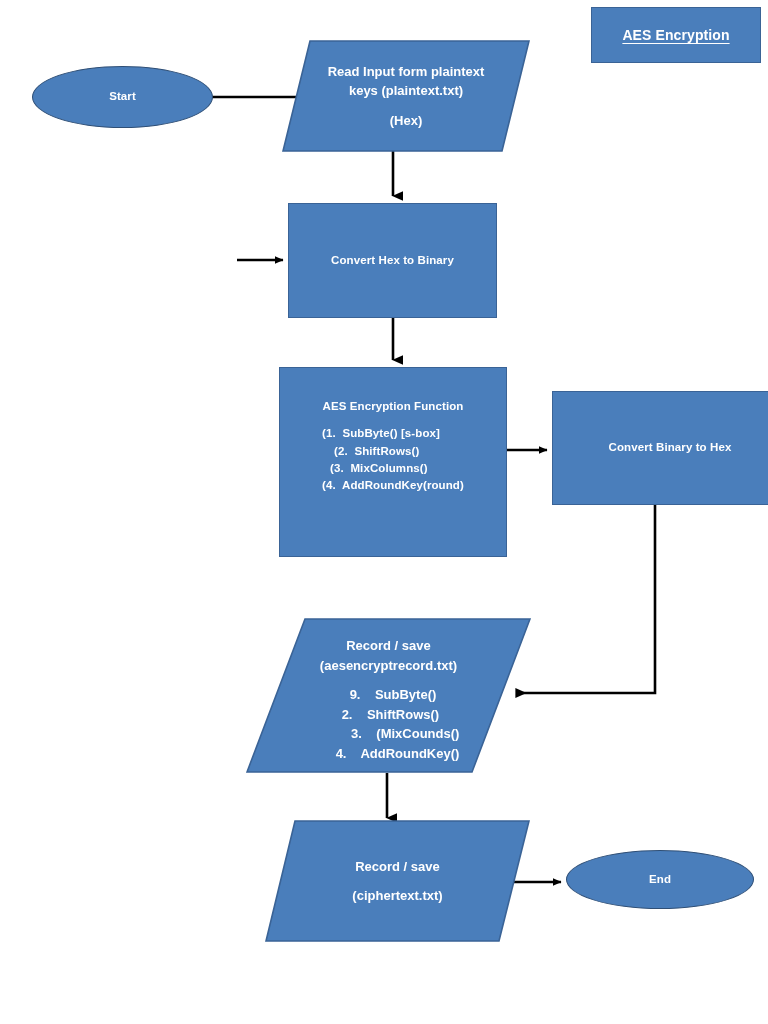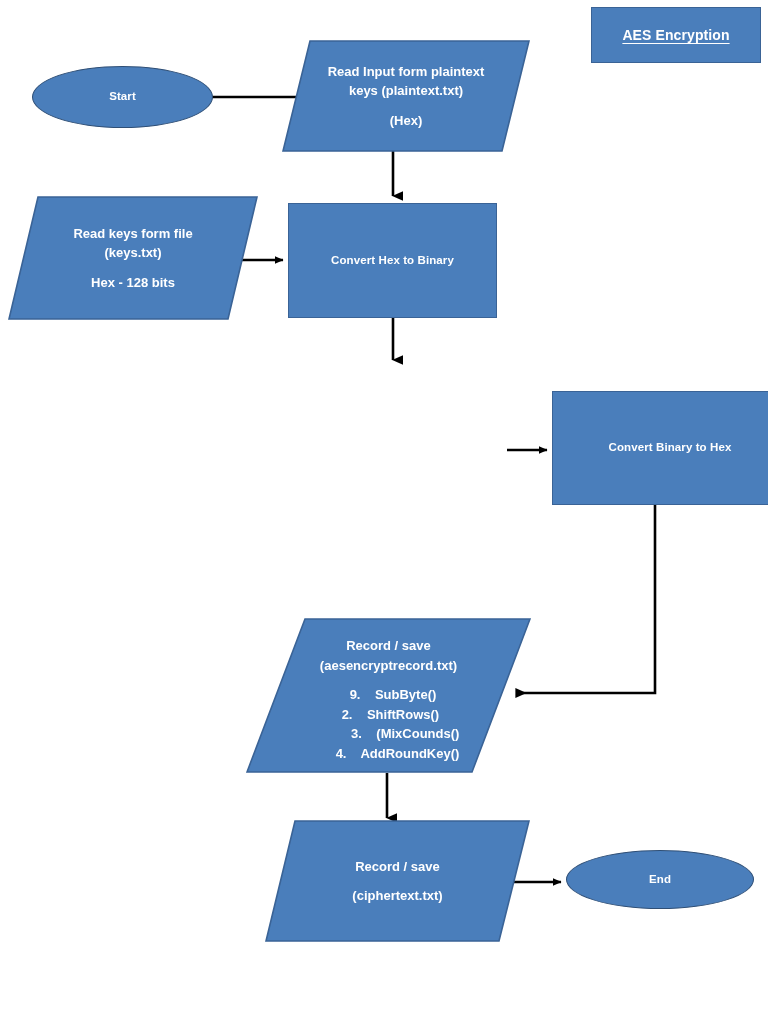--- a/index.html
+++ b/index.html
@@ -149,36 +149,35 @@
       <polygon points="28,1 247,1 220,111 1,111" fill="#4A7EBB" stroke="#3A6396" stroke-width="1.6"></polygon>
     </svg>
     <div class="para-text">
       <span>Read Input form plaintext</span>
       <span>keys (plaintext.txt)</span>
       <div class="gap"></div>
       <span>(Hex)</span>
     </div>
   </div>
 
-  <div class="para-wrap" style="left:8px; top:196px; width:250px; height:124px;">
-    <svg width="250" height="124" viewBox="0 0 250 124">
-      <polygon points="30,1 249,1 220,123 1,123" fill="#4A7EBB" stroke="#3A6396" stroke-width="1.6"></polygon>
-    </svg>
-    <div class="para-text">
-      <span>Read keys form file</span>
-      <span>(keys.txt)</span>
-      <div class="gap"></div>
-      <span>Hex - 128 bits</span>
-    </div>
-  </div>
 
   <div class="node rect" style="left:288px; top:203px; width:209px; height:115px;">
     <span>Convert Hex to Binary</span>
   </div>
 
+  <div class="node rect" style="left:279px; top:367px; width:228px; height:190px; justify-content:flex-start; padding-top:30px;">
+    <span>AES Encryption Function</span>
+    <div class="gap"></div>
+    <ul class="list">
+      <li>(1.  SubByte() [s-box]</li>
+      <li style="padding-left:12px;">(2.  ShiftRows()</li>
+      <li style="padding-left:8px;">(3.  MixColumns()</li>
+      <li style="padding-left:-2px;">(4.  AddRoundKey(round)</li>
+    </ul>
+  </div>
 
   <div class="node rect" style="left:552px; top:391px; width:236px; height:114px;">
     <span>Convert Binary to Hex</span>
   </div>
 
   <div class="para-wrap" style="left:246px; top:618px; width:285px; height:155px;">
     <svg width="285" height="155" viewBox="0 0 285 155">
       <polygon points="59,1 284,1 226,154 1,154" fill="#4A7EBB" stroke="#3A6396" stroke-width="1.6"></polygon>
     </svg>
     <div class="para-text" style="justify-content:flex-start; padding-top:18px;">

